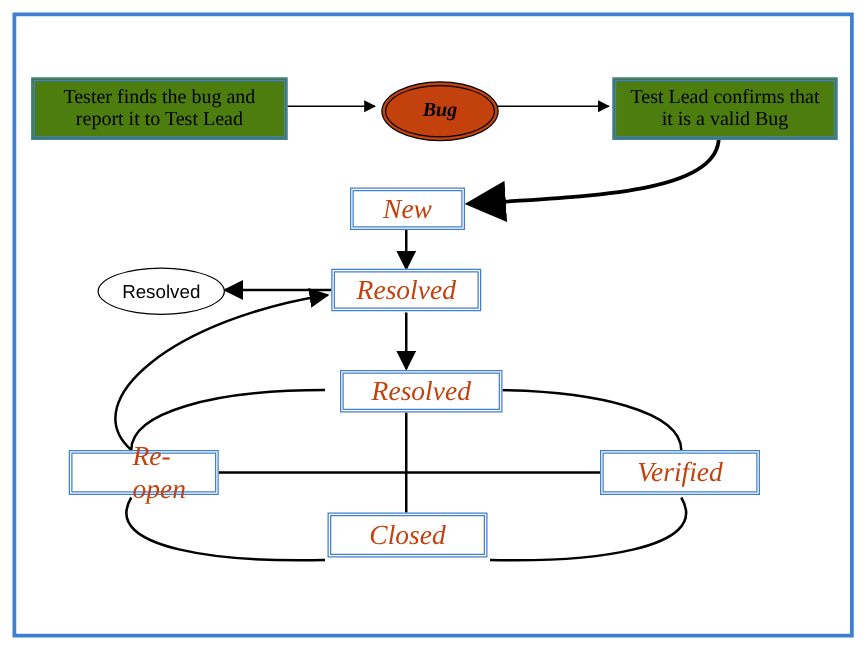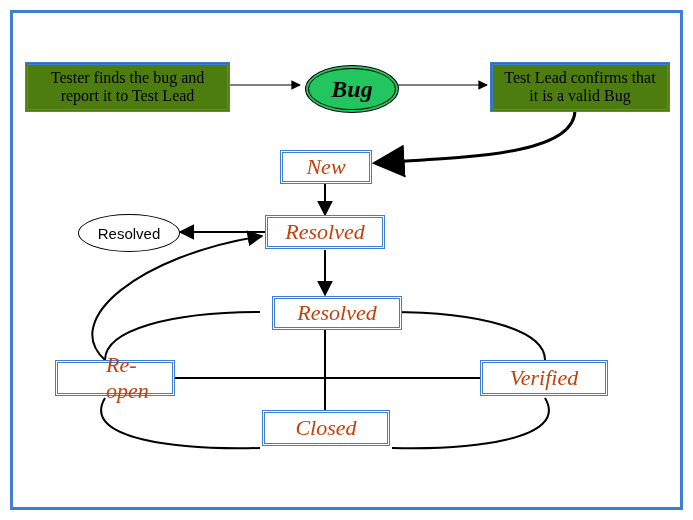--- a/index.html
+++ b/index.html
@@ -39,22 +39,22 @@
     box-sizing:border-box;
   }
   .bug{
     position:absolute;
     width:86px;height:40px;
     border:4px double #000;
     border-radius:50%;
     display:flex;align-items:center;justify-content:center;
     font-family:"Brush Script MT","Lucida Handwriting",cursive;
     font-style:italic;font-weight:bold;
-    font-size:24px;
-    background:#22c55e;
+    font-size:16px;
+    background:#c2410c;
   }
   .deferred{
     position:absolute;
     width:100px;height:36px;
     border:1.5px solid #000;
     border-radius:50%;
     display:flex;align-items:center;justify-content:center;
     font-family:Arial,Helvetica,sans-serif;
     font-size:15px;
     background:#fff;

